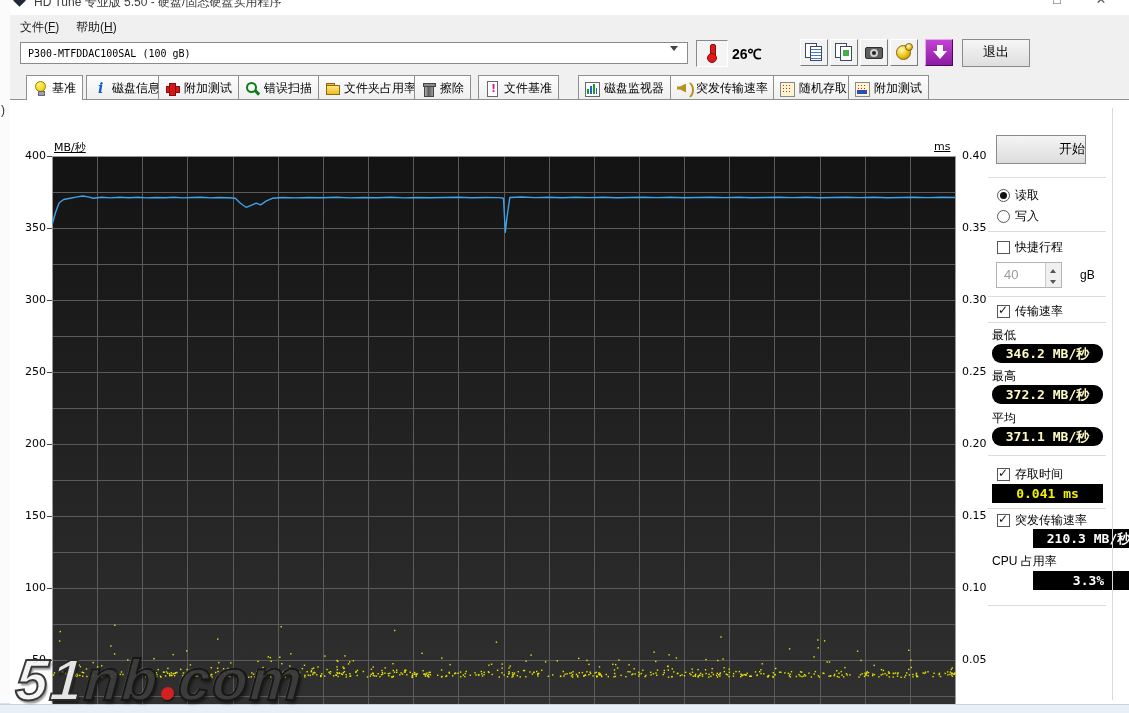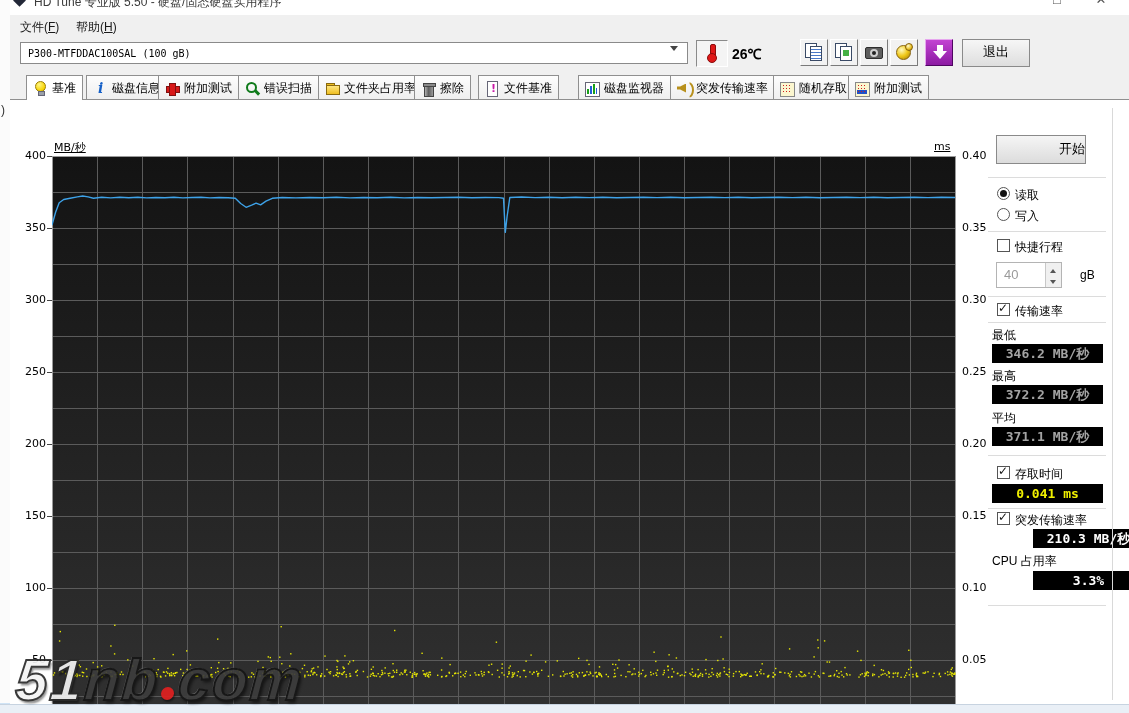--- a/index.html
+++ b/index.html
@@ -123,38 +123,38 @@
   .wm-dark{color:#3d3d3d;-webkit-text-stroke:2px #161616;
      text-shadow:-1px -1px 0 rgba(255,255,255,.28),2px 3px 3px rgba(0,0,0,.55);}
   #wm-dot{display:inline-block;width:13px;height:13px;border-radius:50%;background:#e02020;
      box-shadow:1px 2px 2px rgba(0,0,0,.5);margin:0 3px;}
 
   
   .sep{position:absolute;left:988px;width:118px;height:1px;background:#dcdcdc;}
   #panel-divider{left:1112px;top:108px;width:1px;height:592px;background:#d9d9d9;}
   #start-btn{left:996px;top:135px;width:88px;height:27px;background:linear-gradient(#f5f5f5,#dcdcdc);
      border:1px solid #8a8a8a;font-size:13px;text-align:right;line-height:25px;}
-  .ctl-row{position:absolute;display:flex;font-size:12px;}
+  .ctl-row{position:absolute;display:flex;align-items:center;font-size:12px;}
   .rb{width:13px;height:13px;border:1px solid #555;border-radius:50%;background:#fff;position:relative;margin-right:5px;flex:none;box-sizing:border-box;}
   .rb.checked::after{content:"";position:absolute;left:2px;top:2px;width:7px;height:7px;border-radius:50%;background:#111;}
   .cb{width:13px;height:13px;border:1px solid #555;background:#fff;position:relative;margin-right:5px;flex:none;box-sizing:border-box;}
   .cb.checked::after{content:"✓";position:absolute;left:0;top:-2px;font:bold 12px/13px "DejaVu Sans",sans-serif;color:#111;}
   #spin-box{left:996px;top:262px;width:66px;height:26px;background:#fff;border:1px solid #b4b4b4;box-sizing:border-box;}
   #spin-value{position:absolute;left:7px;top:4px;font-size:13px;color:#9a9a9a;}
   .spin-btn{position:absolute;right:0;width:15px;height:12px;background:#f0f0f0;border-left:1px solid #c8c8c8;}
   #spin-up{top:0;border-bottom:1px solid #c8c8c8;}
   #spin-down{bottom:0;}
   .spin-btn::after{content:"";position:absolute;left:4px;border:3px solid transparent;}
   #spin-up::after{top:3px;border-bottom:4px solid #555;}
   #spin-down::after{top:5px;border-top:4px solid #555;}
   #cap-unit{left:1080px;top:268px;font-size:12px;}
   .fieldlab{position:absolute;left:992px;font-size:12px;}
   .led{position:absolute;left:992px;width:111px;height:19px;background:#000;text-align:center;
      font-family:"DejaVu Sans Mono",monospace;font-weight:bold;font-size:13px;line-height:19px;letter-spacing:0;}
-  .led-cyan{color:#a3a3a3;} .led-yellow{color:#f0f000;} .led-white{color:#fff;margin-left:41px;}
+  .led-cyan{color:#fef9c3;border-radius:9px;} .led-yellow{color:#f0f000;} .led-white{color:#fff;margin-left:41px;}
 </style>
 </head>
 <body>
 
 <div class="abs" id="bg-strip">
   <div class="abs" id="bg-paren">)</div>
 </div>
 <div class="abs" id="bg-strip-bottom"></div>
 
 <div class="abs" id="win">

